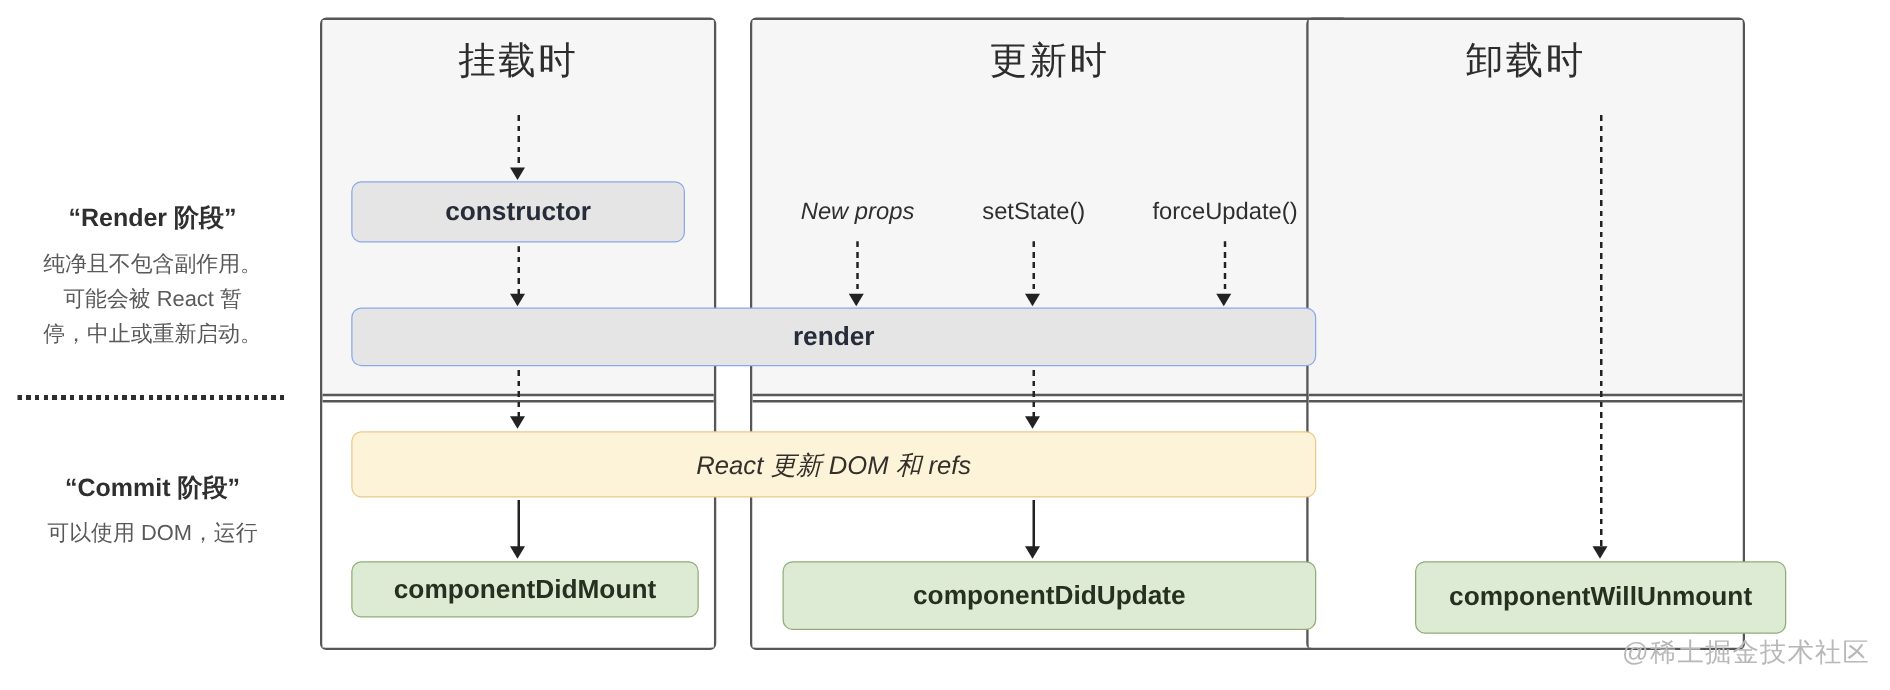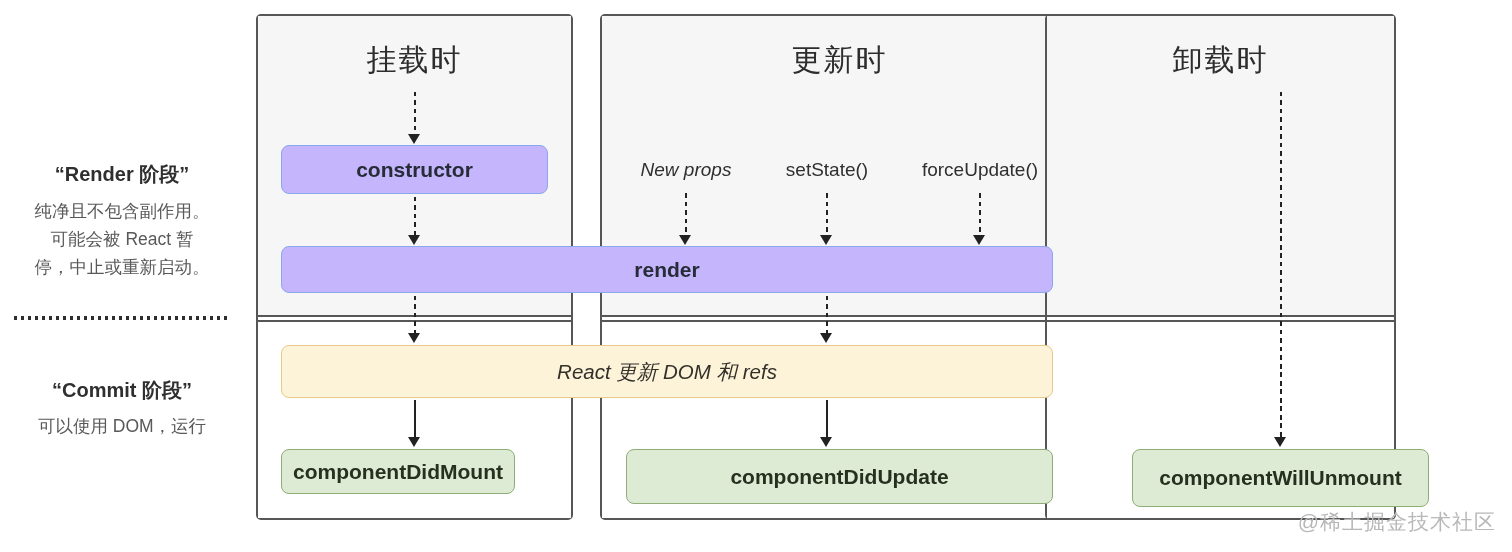--- a/index.html
+++ b/index.html
@@ -13,27 +13,27 @@
   .legend-desc  { position:absolute; width:224px; left:10px; text-align:center;
                   font-size:17.5px; color:#595959; line-height:28px; }
   .dotted-divider { position:absolute; left:14px; top:316px; width:214px; height:4px;
                   background:repeating-linear-gradient(90deg,#2e2e2e 0 3.5px,transparent 3.5px 7px); }
 
   
   .column { position:absolute; top:14px; height:506px; border:2px solid #565656;
             border-radius:5px; background:#fff; display:flex; flex-direction:column; }
   .column-top { height:301px; background:#f6f6f7; border-bottom:2px solid #565656; }
   .column-bottom { flex:1; margin-top:3px; border-top:2px solid #565656; background:#fff; }
-  .column-header { padding-top:24px; text-align:center; font-size:30px; font-weight:500;
+  .column-header { padding-top:12px; text-align:center; font-size:30px; font-weight:500;
                    color:#2d2d2d; letter-spacing:2px; }
 
   
   .node { position:absolute; display:flex; align-items:center; justify-content:center;
           border-radius:8px; font-size:21px; font-weight:bold; color:#262c38; }
-  .node.blue   { background:#c4b5fd; border:1.5px solid #8aa8ec; }
+  .node.blue   { background:#e5e5e5; border:1.5px solid #8aa8ec; }
   .node.yellow { background:#fdf3d9; border:1.5px solid #e9c988; font-style:italic;
                  font-weight:normal; color:#33302a; font-size:20.5px; }
   .node.green  { background:#ddebd4; border:1.5px solid #8fad77; color:#27301f; }
 
   
   .trigger { position:absolute; top:159px; transform:translateX(-50%);
              font-size:19px; color:#2f2f2f; white-space:nowrap; }
   .trigger.italic { font-style:italic; }
 
   
@@ -130,19 +130,19 @@
       <i class="head"></i>
     </div>
   <div class="arrow dashed" style="left:1274px;top:92px;height:355px">
       <i class="shaft"></i>
       <i class="head"></i>
     </div>
 
   <div class="node blue" style="left:281px;top:145px;width:267px;height:49px">constructor</div>
   <div class="node blue" style="left:281px;top:246px;width:772px;height:47px">render</div>
   <div class="node yellow" style="left:281px;top:345px;width:772px;height:53px">React 更新 DOM 和 refs</div>
-  <div class="node green" style="left:281px;top:449px;width:234px;height:45px">componentDidMount</div>
+  <div class="node green" style="left:281px;top:449px;width:278px;height:45px">componentDidMount</div>
   <div class="node green" style="left:626px;top:449px;width:427px;height:55px">componentDidUpdate</div>
   <div class="node green" style="left:1132px;top:449px;width:297px;height:58px">componentWillUnmount</div>
 
   <div class="watermark">@稀土掘金技术社区</div>
 
 </div>
 
 </body></html>

